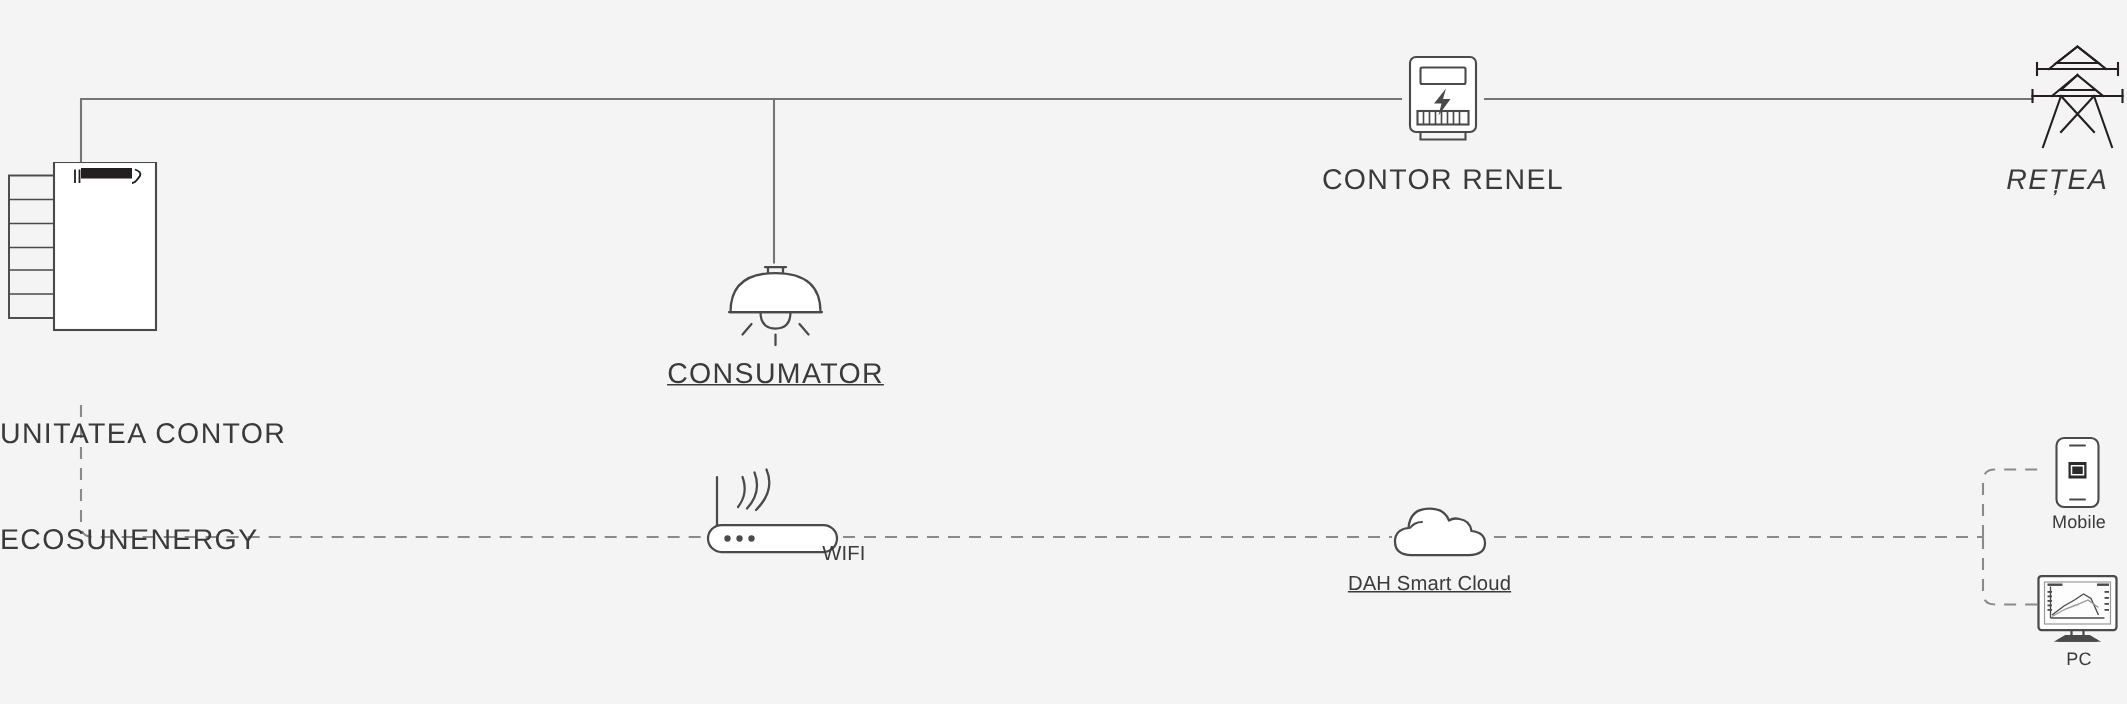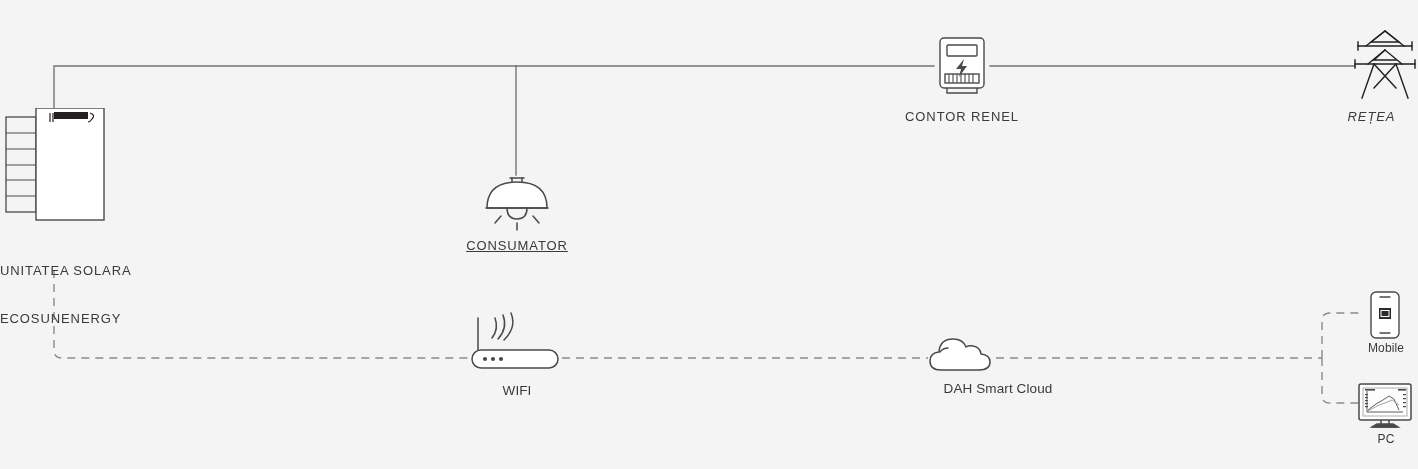--- a/index.html
+++ b/index.html
@@ -32,21 +32,21 @@
   .node-label {
     position: absolute;
     text-align: center;
     color: #3a3a3a;
     letter-spacing: 0.6px;
     white-space: pre;
     line-height: 1.25;
     user-select: none;
   }
   .label-caps {
-    font-size: 13px;
+    font-size: 19px;
     letter-spacing: 0.9px;
   }
   .label-mixed {
     font-size: 13.5px;
     letter-spacing: 0.1px;
   }
   .label-small {
     font-size: 12px;
     letter-spacing: 0.1px;
   }
@@ -104,21 +104,21 @@
       <rect x="50" y="4" width="34" height="7" fill="#231f20"></rect>
 
       <g stroke="#231f20" stroke-width="1.2" fill="none">
         <path d="M46,5 L46,14"></path>
         <path d="M49,5 L49,14"></path>
         <path d="M86,5 q6,2 2,6 q-2,3 -4,3"></path>
       </g>
     </svg>
   </div>
   <div class="node-label label-caps" style="left:0px; top:230px; width:140px; text-align:left;">
-    <div>UNITATEA SOLARA</div>
+    <div>UNITATEA CONTOR</div>
     <div>ECOSUNENERGY</div>
   </div>
 
   <div class="node" style="left:476px; top:172px; width:82px; height:62px;">
     <svg width="82" height="62" viewBox="0 0 82 62">
       <g fill="none" stroke="#4a4a4a" stroke-width="1.5" stroke-linecap="round">
 
         <path d="M34,6 L48,6"></path>
         <path d="M36,6 L36,11 M46,6 L46,11"></path>
 
@@ -200,32 +200,32 @@
 
         <rect x="2" y="38" width="86" height="18" rx="9" fill="#ffffff"></rect>
       </g>
       <g fill="#4a4a4a">
         <circle cx="15" cy="47" r="2.1"></circle>
         <circle cx="23" cy="47" r="2.1"></circle>
         <circle cx="31" cy="47" r="2.1"></circle>
       </g>
     </svg>
   </div>
-  <div class="node-label label-mixed" style="left:457px; top:383px; width:120px;">WIFI</div>
+  <div class="node-label label-mixed" style="left:457px; top:361px; width:120px;text-align:right;">WIFI</div>
 
   <div class="node" style="left:928px; top:336px; width:70px; height:40px;">
     <svg width="70" height="40" viewBox="0 0 70 40">
       <g fill="#ffffff" stroke="#4a4a4a" stroke-width="1.5" stroke-linejoin="round">
         <path d="M13,34 q-11,0 -11,-9 q0,-8 9,-9 q1,-13 14,-13 q10,0 13,8
                  q3,-2 7,-1 q7,1 8,8 q9,1 9,8 q0,8 -11,8 Z"></path>
       </g>
       <path d="M12,16 q3,-4 8,-4" fill="none" stroke="#4a4a4a" stroke-width="1.3" stroke-linecap="round"></path>
     </svg>
   </div>
-  <div class="node-label label-mixed" style="left:908px; top:381px; width:180px;">DAH Smart Cloud</div>
+  <div class="node-label label-mixed" style="left:863px; top:381px; width:180px;text-decoration:underline;">DAH Smart Cloud</div>
 
   <div class="node" style="left:1368px; top:291px; width:34px; height:48px;">
     <svg width="34" height="48" viewBox="0 0 34 48">
       <rect x="3" y="1" width="28" height="46" rx="5" fill="#ffffff" stroke="#4a4a4a" stroke-width="1.4"></rect>
       <g stroke="#4a4a4a" stroke-width="1.3" stroke-linecap="round">
         <line x1="12" y1="6" x2="22" y2="6"></line>
         <line x1="12" y1="42" x2="22" y2="42"></line>
       </g>
 
       <rect x="11" y="17" width="12" height="11" fill="#2b2b2b"></rect>

